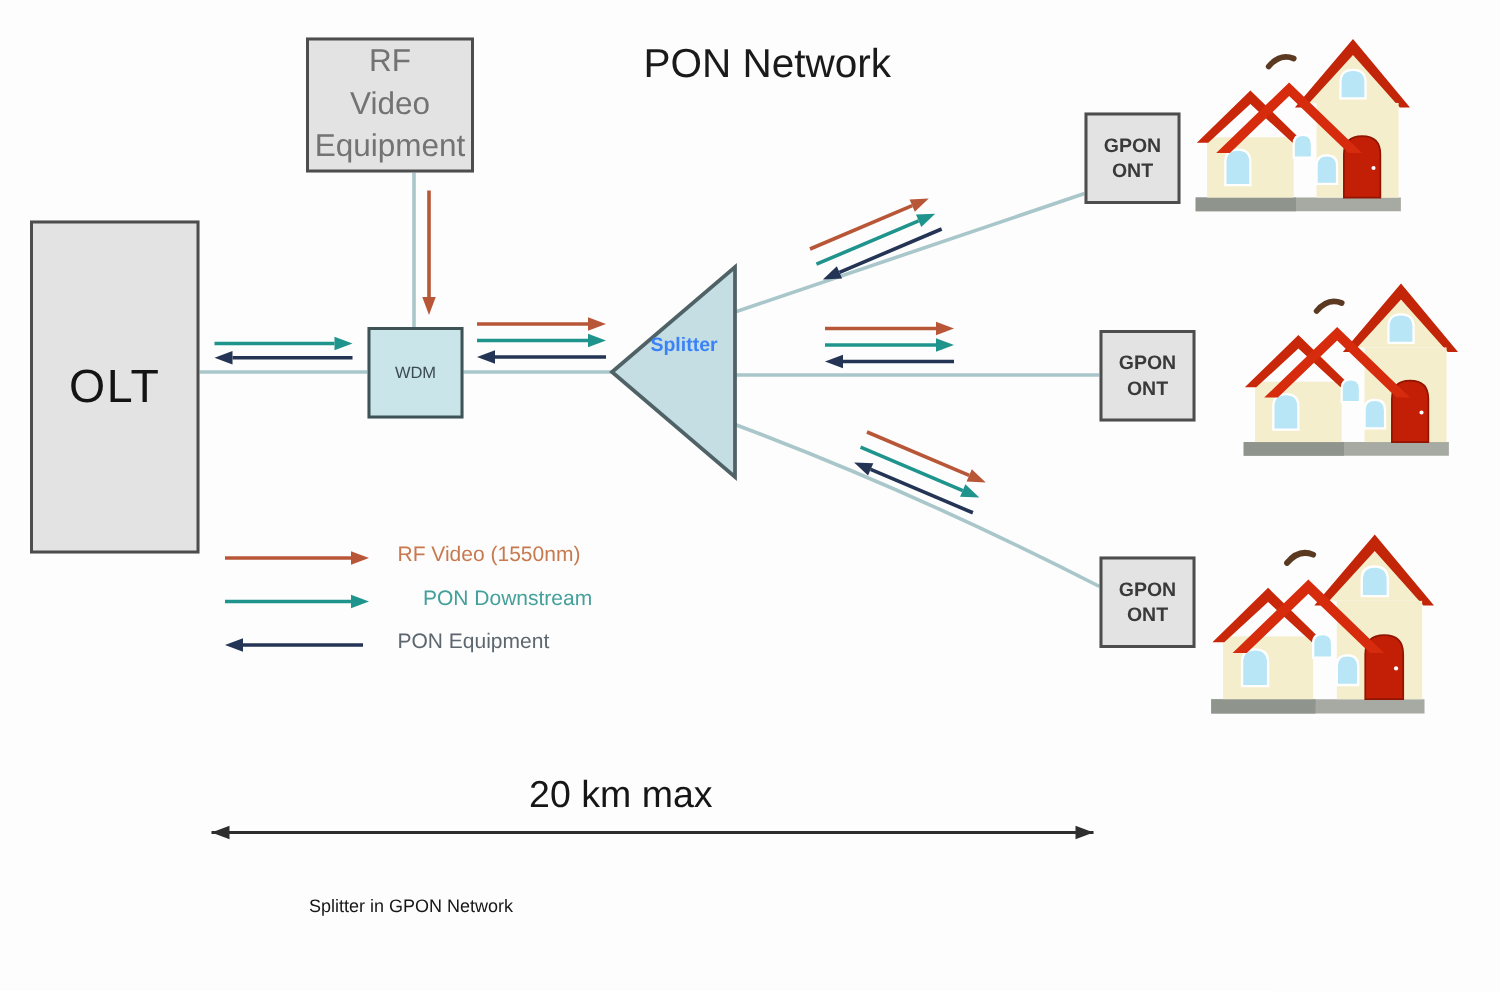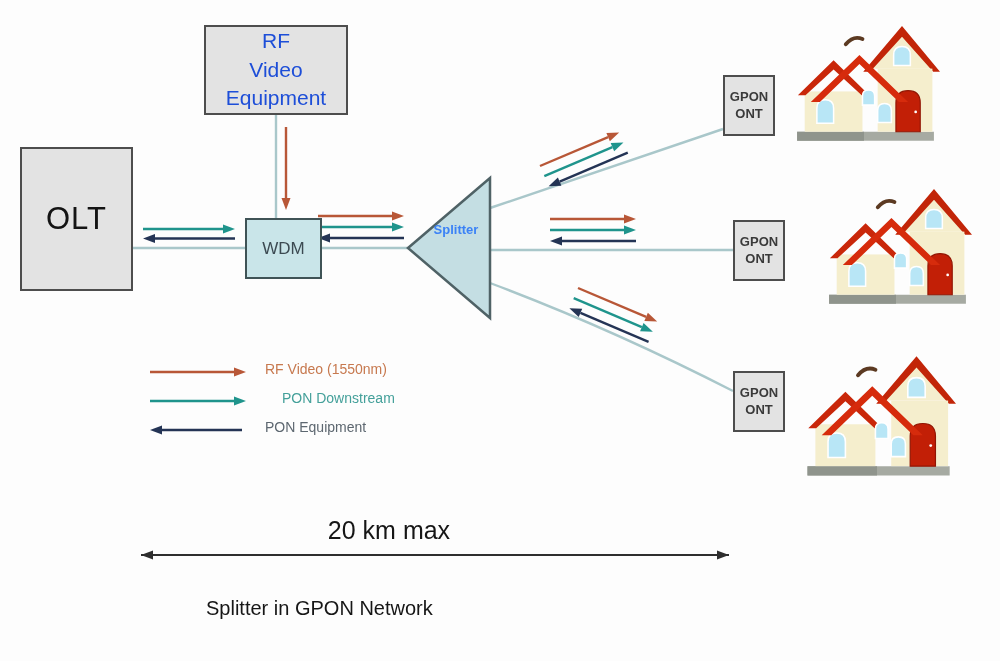--- a/index.html
+++ b/index.html
@@ -19,42 +19,42 @@
   .up-h{fill:var(--pon-upstream,#243455);}
   .splitter-shape{fill:var(--splitter-fill,#c4dee3);stroke:#4f6266;stroke-width:2.5;}
   .dist line{stroke:var(--distance-arrow,#2e2e2e);stroke-width:2;}
   .dist polygon{fill:var(--distance-arrow,#2e2e2e);}
 
   .box{
     position:absolute;display:flex;align-items:center;justify-content:center;
     text-align:center;background:var(--box-fill,#e3e3e3);
     border:2px solid var(--box-border,#4d4d4d);box-sizing:border-box;
   }
-  .box-olt{left:20px;top:147px;width:113px;height:144px;font-size:31px;letter-spacing:1px;color:#141414;}
-  .box-rf{left:204px;top:25px;width:144px;height:90px;font-size:21px;line-height:1.35;white-space:pre-line;color:#1d4ed8;}
-  .box-wdm{left:245px;top:218px;width:77px;height:61px;background:var(--wdm-fill,#c9e5e9);
-           border-color:#3f5356;font-size:17px;color:#3c4a52;}
-  .ont{position:absolute;width:52px;height:61px;display:flex;align-items:center;justify-content:center;
+  .box-olt{left:20px;top:147px;width:113px;height:222px;font-size:31px;letter-spacing:1px;color:#141414;}
+  .box-rf{left:204px;top:25px;width:112px;height:90px;font-size:21px;line-height:1.35;white-space:pre-line;color:#737373;}
+  .box-wdm{left:245px;top:218px;width:64px;height:61px;background:var(--wdm-fill,#c9e5e9);
+           border-color:#3f5356;font-size:11px;color:#3c4a52;}
+  .ont{position:absolute;width:64px;height:61px;display:flex;align-items:center;justify-content:center;
        text-align:center;background:var(--box-fill,#e3e3e3);border:2px solid var(--box-border,#4d4d4d);
        box-sizing:border-box;font-size:13px;font-weight:700;line-height:1.3;color:#3a3a3a;white-space:pre-line;}
   .ont1{left:723px;top:75px;}
   .ont2{left:733px;top:220px;}
   .ont3{left:733px;top:371px;}
 
   .splitter-label{position:absolute;left:424px;top:222px;width:64px;text-align:center;
                   font-size:13px;font-weight:700;color:#3b82f6;}
   .diagram-title{position:absolute;left:429px;top:27px;font-size:27px;color:#1a1a1a;}
 
   .legend-label{position:absolute;left:265px;font-size:14px;}
   .legend-rf{top:361px;color:var(--legend-rf-text,#c7794f);}
   .legend-down{top:390px;color:var(--legend-down-text,#44a09a);margin-left:17px;}
   .legend-up{top:419px;color:var(--legend-up-text,#5d6770);}
 
-  .distance-label{position:absolute;left:303px;top:516px;width:172px;text-align:center;font-size:25px;color:#161616;}
-  .diagram-caption{position:absolute;left:206px;top:597px;font-size:20px;color:#161616;}
+  .distance-label{position:absolute;left:303px;top:516px;width:172px;text-align:right;font-size:25px;color:#161616;}
+  .diagram-caption{position:absolute;left:206px;top:597px;font-size:12px;color:#161616;}
 </style>
 </head>
 <body>
 
 <div class="stage">
 
   <svg class="layer" width="1000" height="661" viewBox="0 0 1000 661">
     <defs>
       <g id="house">
 
@@ -186,20 +186,21 @@
   </div>
   <div class="ont ont2">
     <span>GPON
 ONT</span>
   </div>
   <div class="ont ont3">
     <span>GPON
 ONT</span>
   </div>
 
+  <div class="diagram-title">PON Network</div>
 
   <div class="legend-label legend-rf">RF Video (1550nm)</div>
   <div class="legend-label legend-down">PON Downstream</div>
   <div class="legend-label legend-up">PON Equipment</div>
 
   <div class="distance-label">20 km max</div>
   <div class="diagram-caption">Splitter in GPON Network</div>
 
 </div>
 

